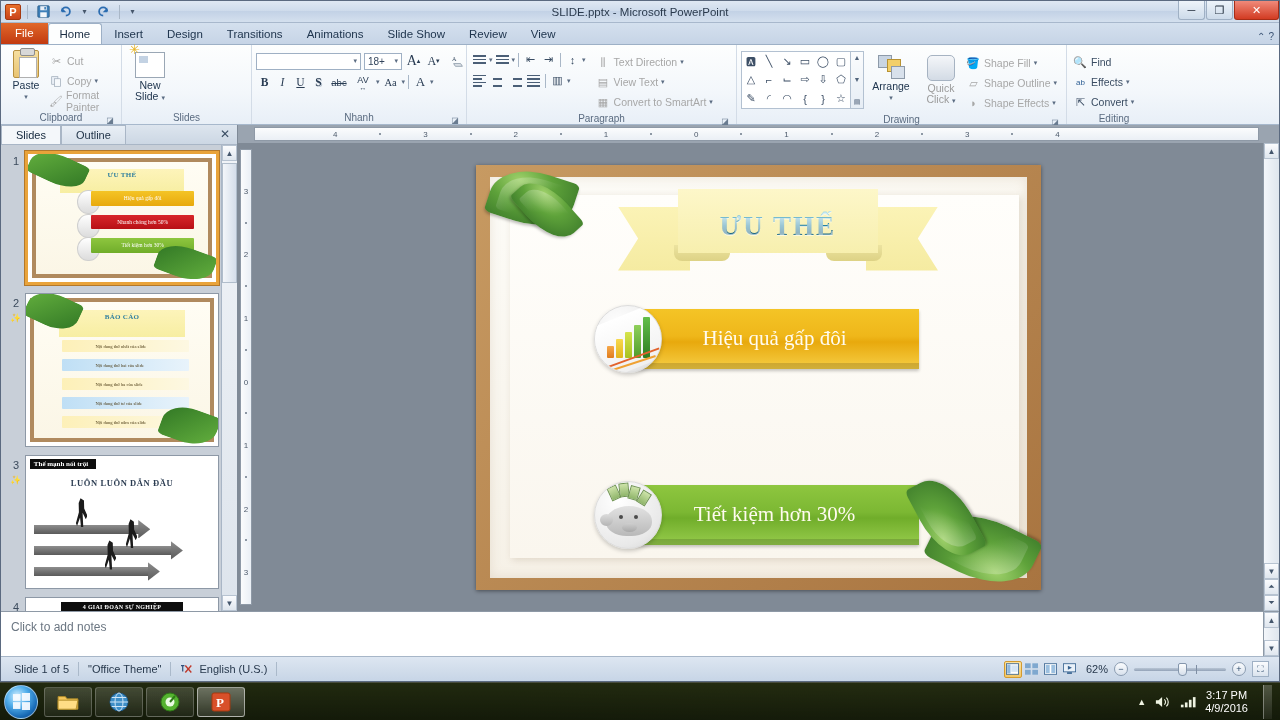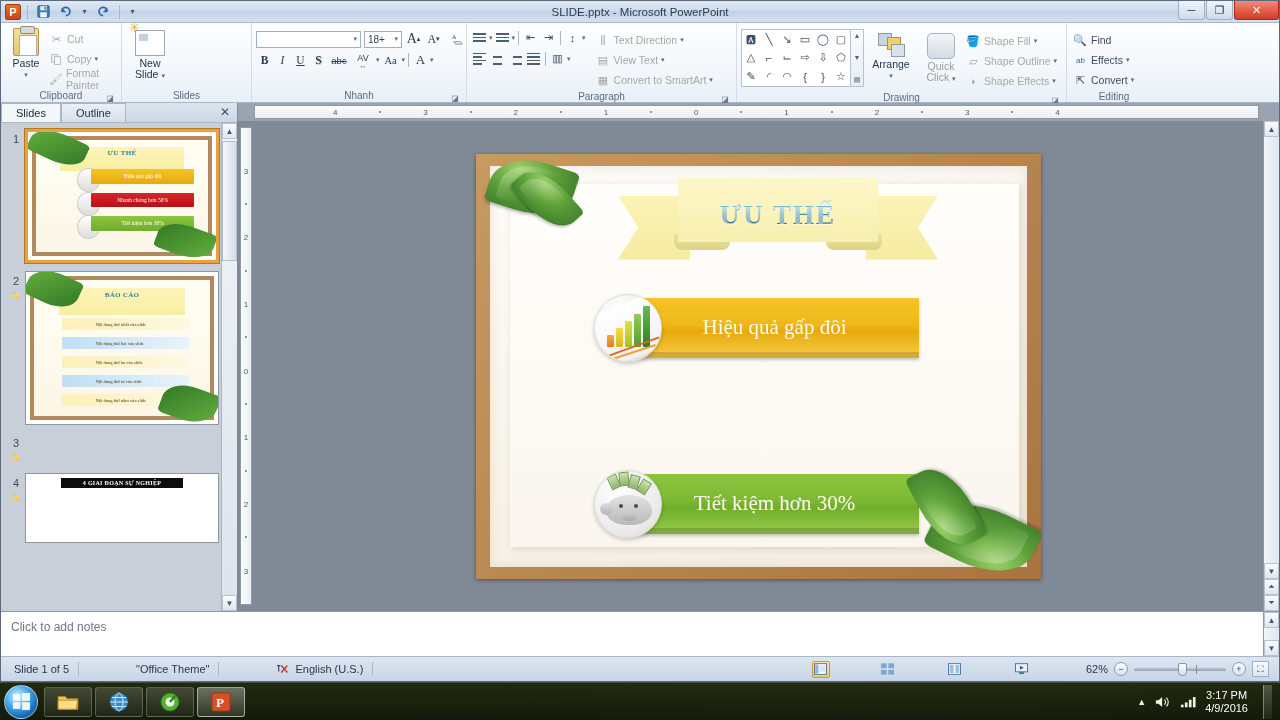--- a/index.html
+++ b/index.html
@@ -426,21 +426,21 @@
   .notes .nscroll{ position:absolute; right:0; top:0; bottom:0; width:16px;
     background:linear-gradient(90deg,#f3f6fa,#dfe6ee); border-left:1px solid #8e99a6;
     display:flex;flex-direction:column;justify-content:space-between;align-items:center;font-size:8px;color:#44566c;}
   .notes .nscroll .arr{ width:100%;height:16px;display:flex;align-items:center;justify-content:center;
     background:linear-gradient(#fbfcfe,#dfe6ee);border:1px solid #b7c3d1;}
 
   
   .statusbar{
     height:21px; background:linear-gradient(#dde6f1,#c7d5e6);
     border-top:1px solid #a7b6c8; display:flex; align-items:center;
-    font-size:11px; color:#27384c; padding:12px 4px;gap:48px;
+    font-size:11px; color:#27384c; padding:12px 4px;
   }
   .sb-item{ padding:0 9px; border-right:1px solid #aab9ca; line-height:14px; display:flex; align-items:center; gap:5px;}
   .sb-spacer{ flex:1; }
   .viewbtn{
     width:18px;height:17px;margin-right:1px;
     display:flex;align-items:center;justify-content:center;
     font-size:10px; color:#2d5d8c;
   }
   .viewbtn.active{ background:linear-gradient(#fbe2a1,#f3c767); border:1px solid #d39b2f; border-radius:2px; }
   .zoomslider{ display:flex; align-items:center; gap:6px; padding:0 6px; }
@@ -519,20 +519,35 @@
         <div class="qbtn tiny">▾</div>
       </div>
       <div class="win-title">SLIDE.pptx - Microsoft PowerPoint</div>
       <div class="wbtns">
         <div class="wbtn">─</div>
         <div class="wbtn">❐</div>
         <div class="wbtn close">✕</div>
       </div>
     </div>
 
+    <div class="tabbar">
+      <div class="tab file">File</div>
+      <div class="tab active">Home</div>
+      <div class="tab">Insert</div>
+      <div class="tab">Design</div>
+      <div class="tab">Transitions</div>
+      <div class="tab">Animations</div>
+      <div class="tab">Slide Show</div>
+      <div class="tab">Review</div>
+      <div class="tab">View</div>
+      <div class="helpers">
+        <span>⌃</span>
+        <span>?</span>
+      </div>
+    </div>
 
     <div class="ribbon">
 
       <div class="group" style="width:120px">
         <div class="gbody">
           <div class="bigbtn" style="width:44px;padding-top:2px">
             <span class="ico ico-paste"></span>
             <span>Paste</span>
             <span class="caret">▾</span>
           </div>
@@ -869,20 +884,32 @@
                     <div class="ms-leaf" style="right:-4%;bottom:-4%;width:32%;height:26%;transform:rotate(200deg)"></div>
                   </div>
                 </div>
               </div>
             </div>
 
             <div class="thumbrow">
               <div class="thumbnum">
                 <span>3</span>
                 <span class="star">✨</span>
+              </div>
+              <div class="thumb" style="height:134px">
+                <div class="mini-slide">
+                  <div class="ms3-tag">Thế mạnh nổi trội</div>
+                  <div class="ms3-head">LUÔN LUÔN DẪN ĐẦU</div>
+                  <div class="ms3-arrow" style="left:4%;width:55%;top:52%"></div>
+                  <div class="ms3-man" style="left:26%;top:32%;width:6%;height:22%;clip-path:polygon(40% 0,70% 8%,72% 35%,100% 60%,86% 72%,58% 50%,64% 100%,44% 100%,36% 66%,10% 96%,0 86%,26% 48%,24% 16%)"></div>
+                  <div class="ms3-arrow" style="left:4%;width:72%;top:68%"></div>
+                  <div class="ms3-man" style="left:52%;top:48%;width:6%;height:22%;clip-path:polygon(40% 0,70% 8%,72% 35%,100% 60%,86% 72%,58% 50%,64% 100%,44% 100%,36% 66%,10% 96%,0 86%,26% 48%,24% 16%)"></div>
+                  <div class="ms3-arrow" style="left:4%;width:60%;top:84%"></div>
+                  <div class="ms3-man" style="left:41%;top:64%;width:6%;height:22%;clip-path:polygon(40% 0,70% 8%,72% 35%,100% 60%,86% 72%,58% 50%,64% 100%,44% 100%,36% 66%,10% 96%,0 86%,26% 48%,24% 16%)"></div>
+                </div>
               </div>
             </div>
 
             <div class="thumbrow">
               <div class="thumbnum">
                 <span>4</span>
                 <span class="star">✨</span>
               </div>
               <div class="thumb" style="height:70px">
                 <div class="mini-slide">

